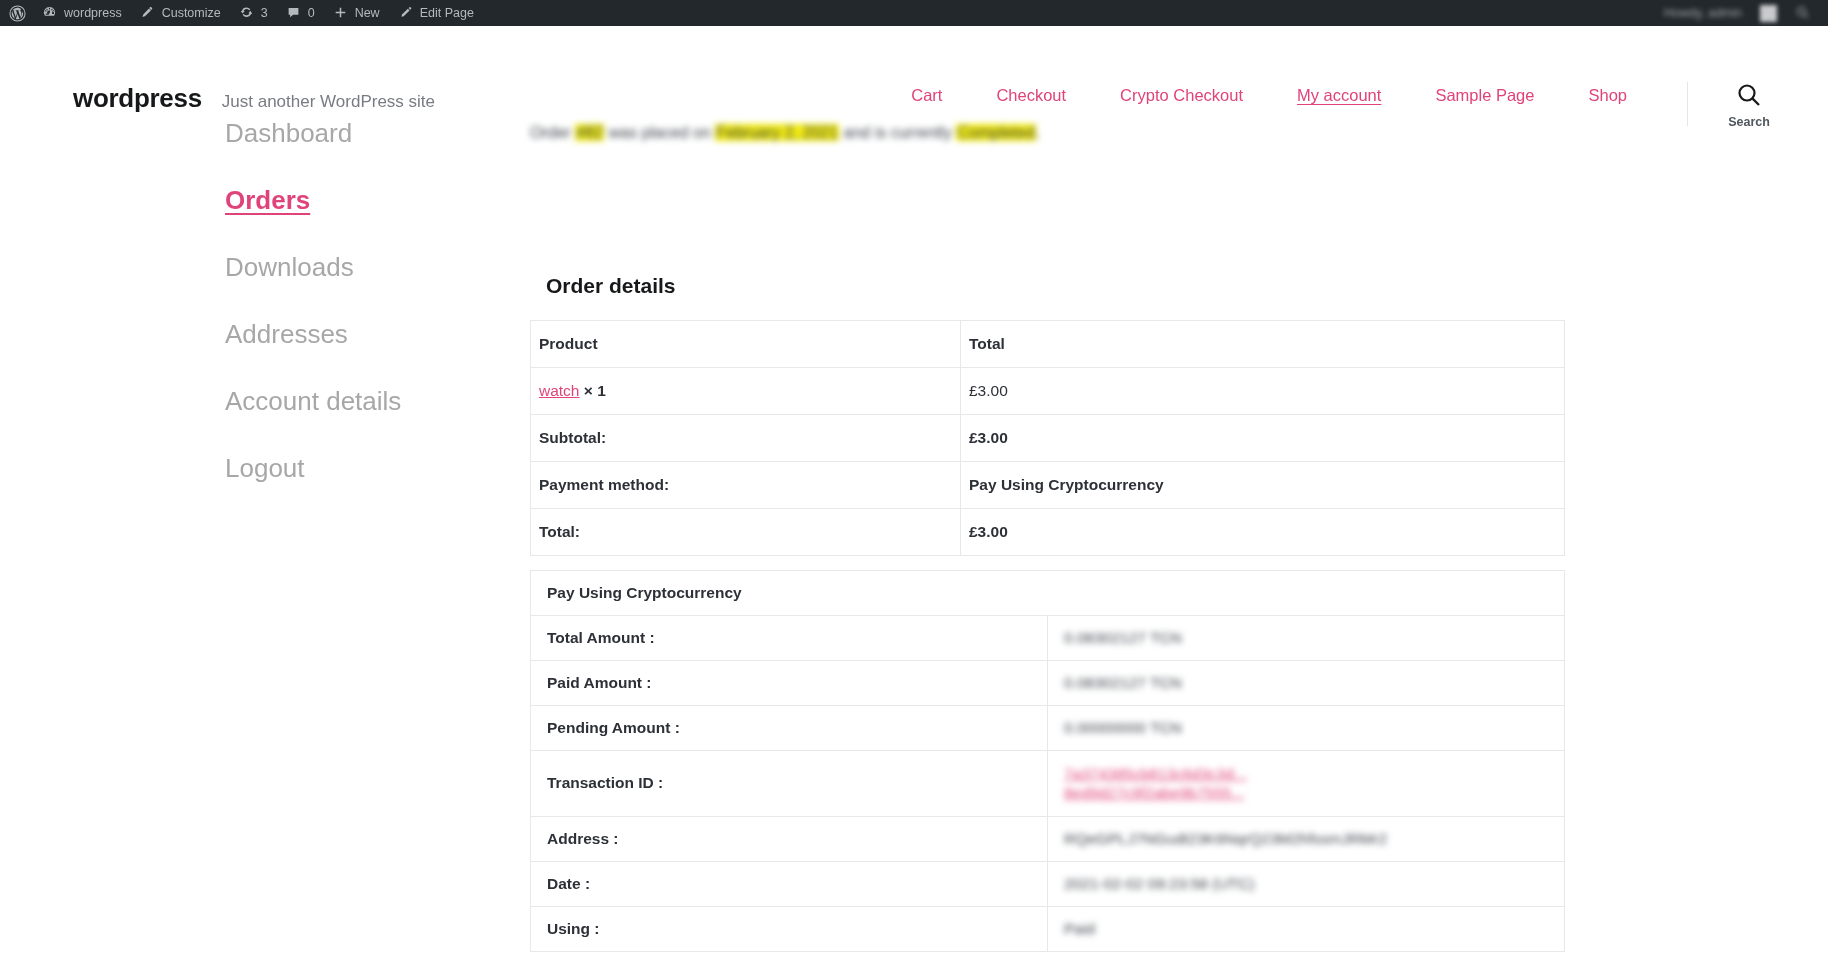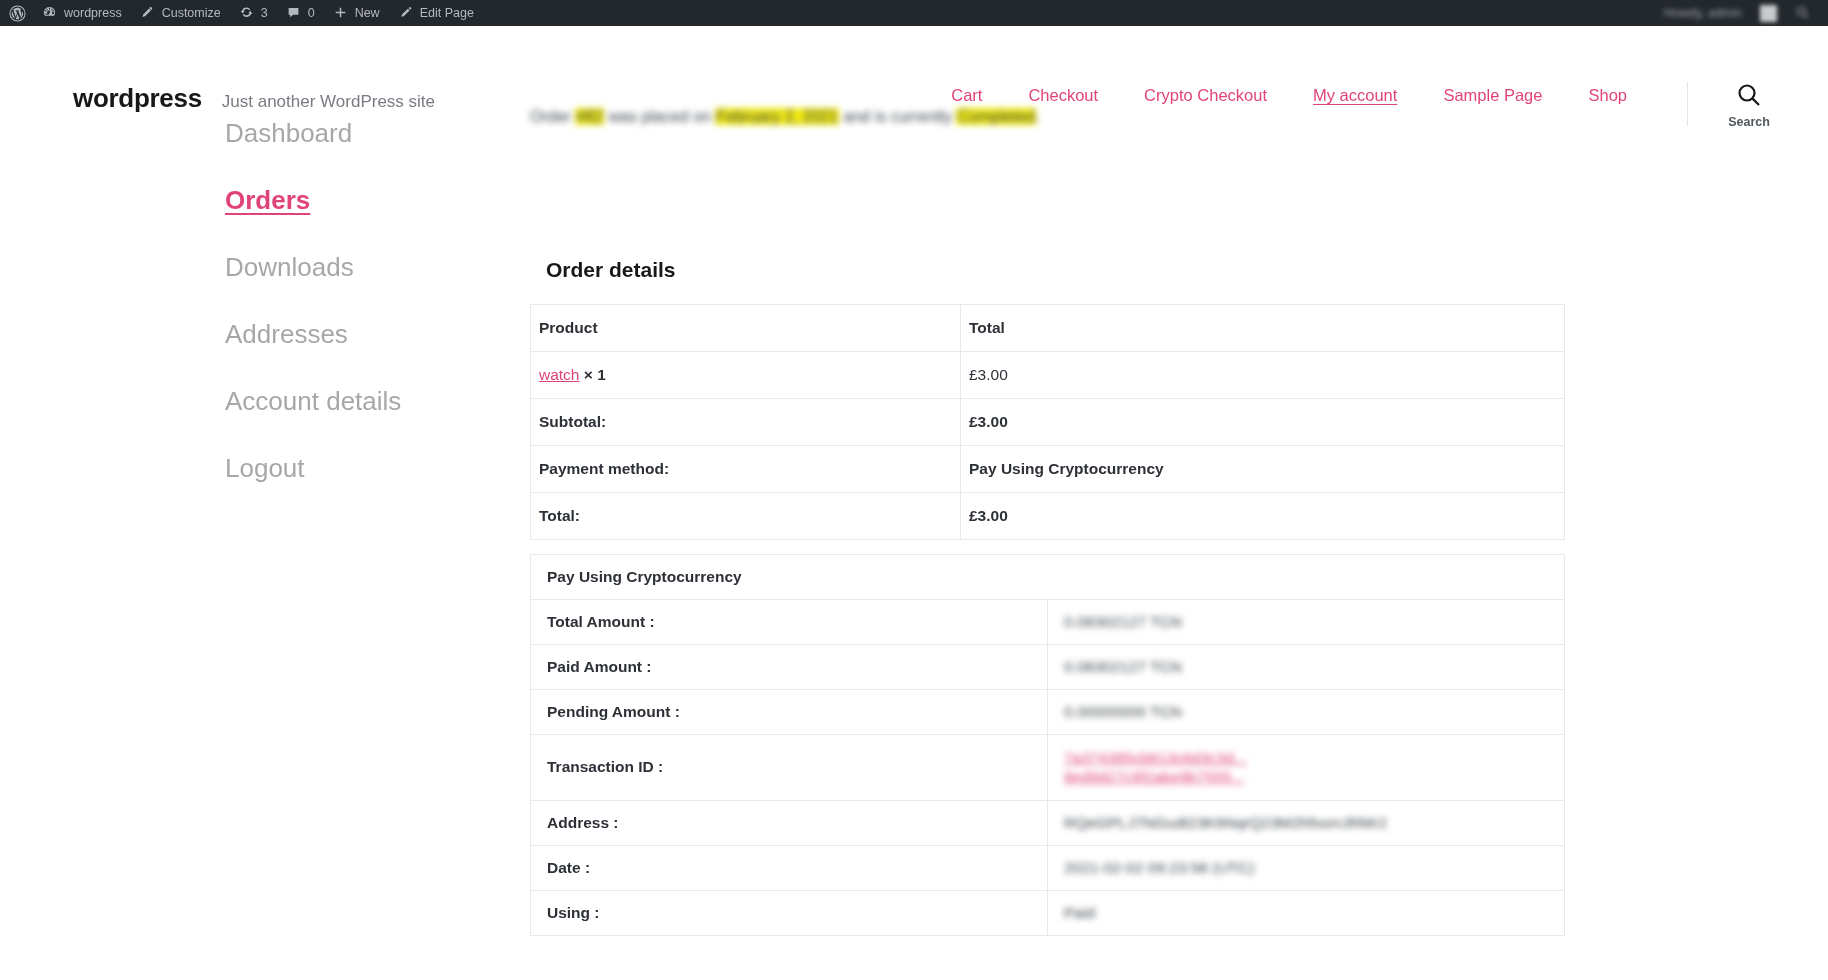--- a/index.html
+++ b/index.html
@@ -43,21 +43,21 @@
   }
   .brand { position: absolute; left: 73px; top: 57px; display: flex; align-items: baseline; gap: 20px; }
   .site-title {
     font-size: 26px; font-weight: bold; color: #16181a;
     letter-spacing: -0.3px;
   }
   .site-tagline { font-size: 17px; color: #787c82; }
 
   #main-nav {
     position: absolute; right: 180px; top: 60px;
-    display: flex; align-items: center; gap: 4px;
+    display: flex; align-items: center; gap: 12px;
   }
   .nav-link {
     color: #e0437a; font-size: 16.5px;
     padding: 0 21px; white-space: nowrap; cursor: pointer;
     text-decoration: none;
   }
   .nav-link.current { text-decoration: underline; text-underline-offset: 3px; }
 
   .nav-divider {
     position: absolute; right: 140px; top: 56px;
@@ -76,21 +76,21 @@
   .acct-item {
     font-size: 26px; color: #a7a7a7;
     margin-bottom: 36px; cursor: pointer; white-space: nowrap;
     font-weight: 500;
   }
   .acct-item.is-active {
     color: #e0437a; text-decoration: underline; text-underline-offset: 4px;
     font-weight: bold;
   }
 
-  #order-main { position: absolute; left: 530px; top: 0; width: 1035px; }
+  #order-main { position: absolute; left: 530px; top: 16px; width: 1035px; }
 
   .order-status-line {
     font-size: 16px; color: #3c434a;
     filter: blur(3.2px);
     white-space: nowrap;
     margin-top: -10px;
   }
   .hl { background: #f3ec12; padding: 0 1px; }
 
   .section-title {

